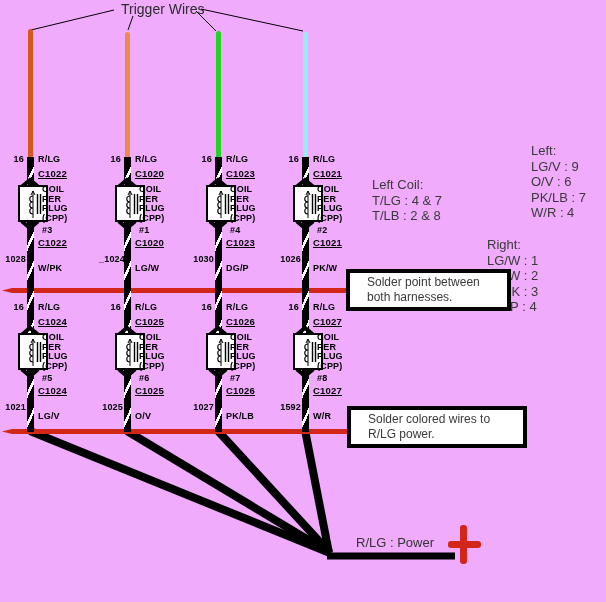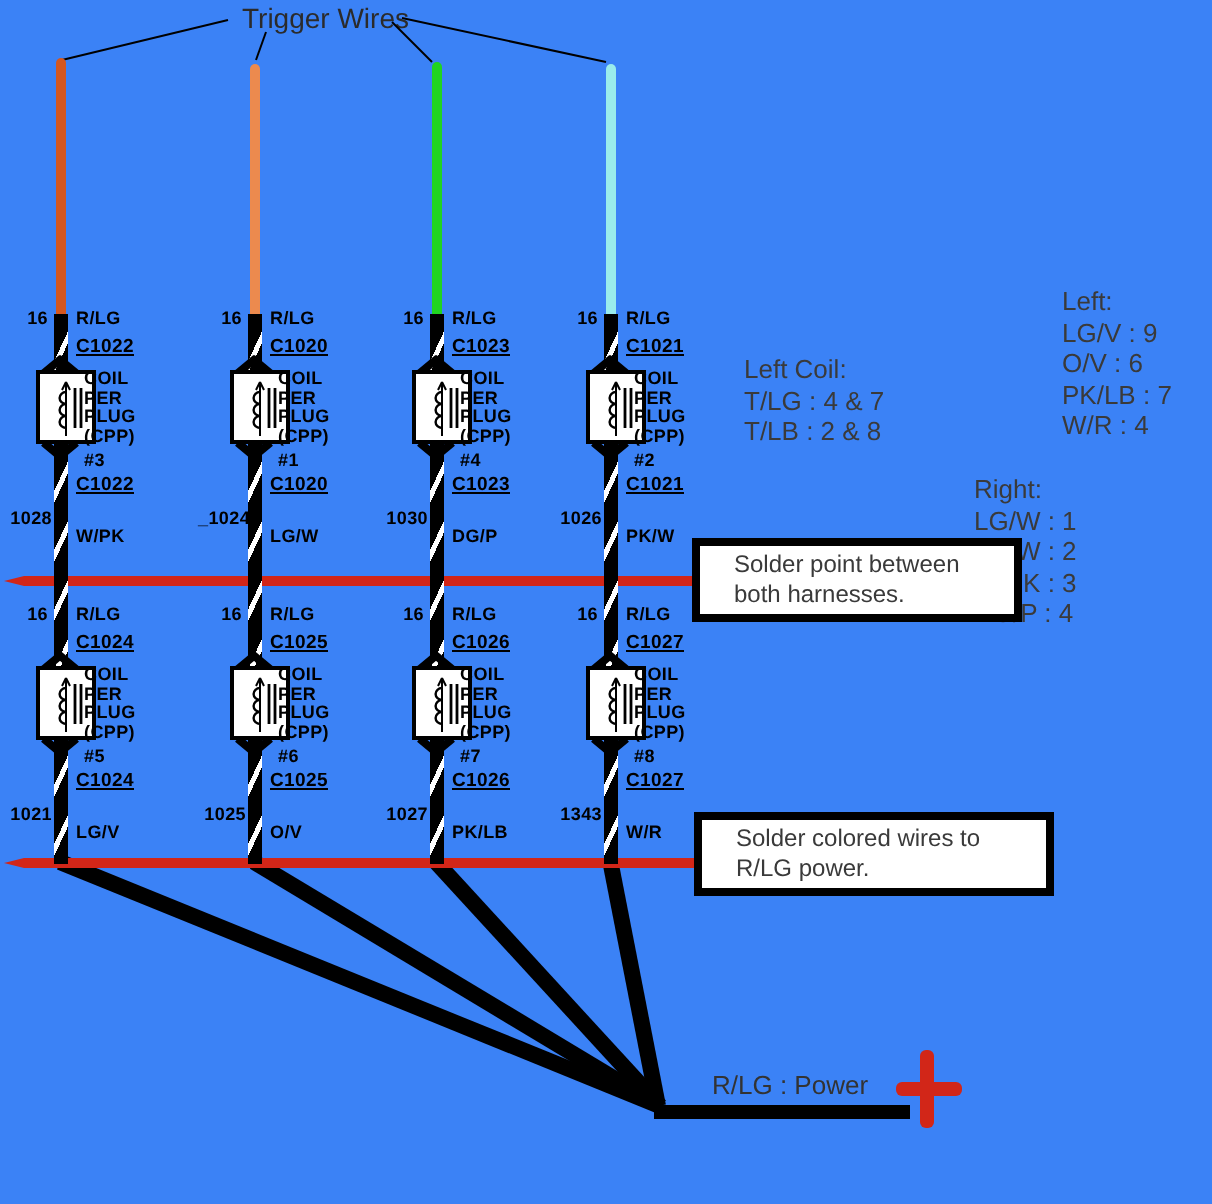--- a/index.html
+++ b/index.html
@@ -1,16 +1,16 @@
 <!DOCTYPE html>
 <html><head>
 <meta charset="utf-8">
 <style>
   html,body{margin:0;padding:0;background:#fff;}
-  #stage{position:relative;width:606px;height:602px;background:#3b82f6;overflow:hidden;
+  #stage{position:relative;width:606px;height:602px;background:#f0abfc;overflow:hidden;
          font-family:"Liberation Sans",sans-serif;}
   .abs{position:absolute;}
   
   .title{font-size:14px;color:#2b2b2b;}
   .note{font-size:13px;color:#3a3a3a;line-height:15.5px;white-space:nowrap;}
   
   .twire{position:absolute;width:5px;border-radius:2.5px;z-index:3;}
   
   .wire{position:absolute;width:7px;z-index:3;
         background:repeating-linear-gradient(115deg,#000 0 10px,#fff 10px 12.5px);}
@@ -283,21 +283,21 @@
       </svg>
     </div>
     <div class="cpp">
       <span>COIL</span>
         <span>PER</span>
       <span>PLUG</span>
         <span>(CPP)</span>
       <span class="num">#8</span>
     </div>
     <span class="cb">C1027</span>
-    <span class="cn">1343</span>
+    <span class="cn">1592</span>
     <span class="cw">W/R</span>
   </div>
 
   <div class="abs note" style="left:372px;top:146px;margin-top:31px;">
     <div>Left Coil:</div>
     <div>T/LG : 4 &amp; 7</div>
     <div>T/LB : 2 &amp; 8</div>
   </div>
   <div class="abs note" style="left:487px;top:143px;margin-left:44px;">
     <div>Left:</div>

